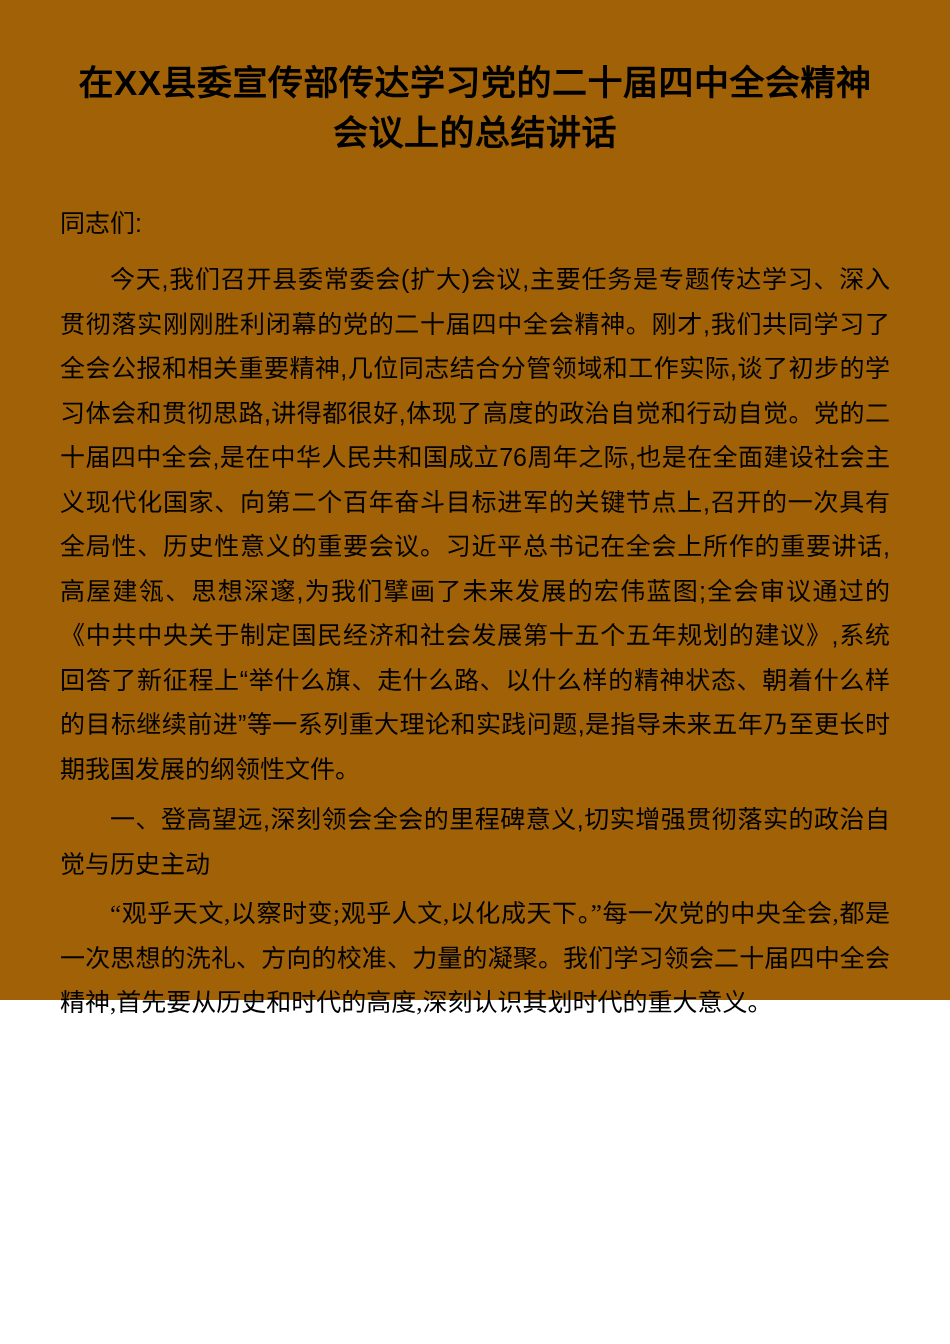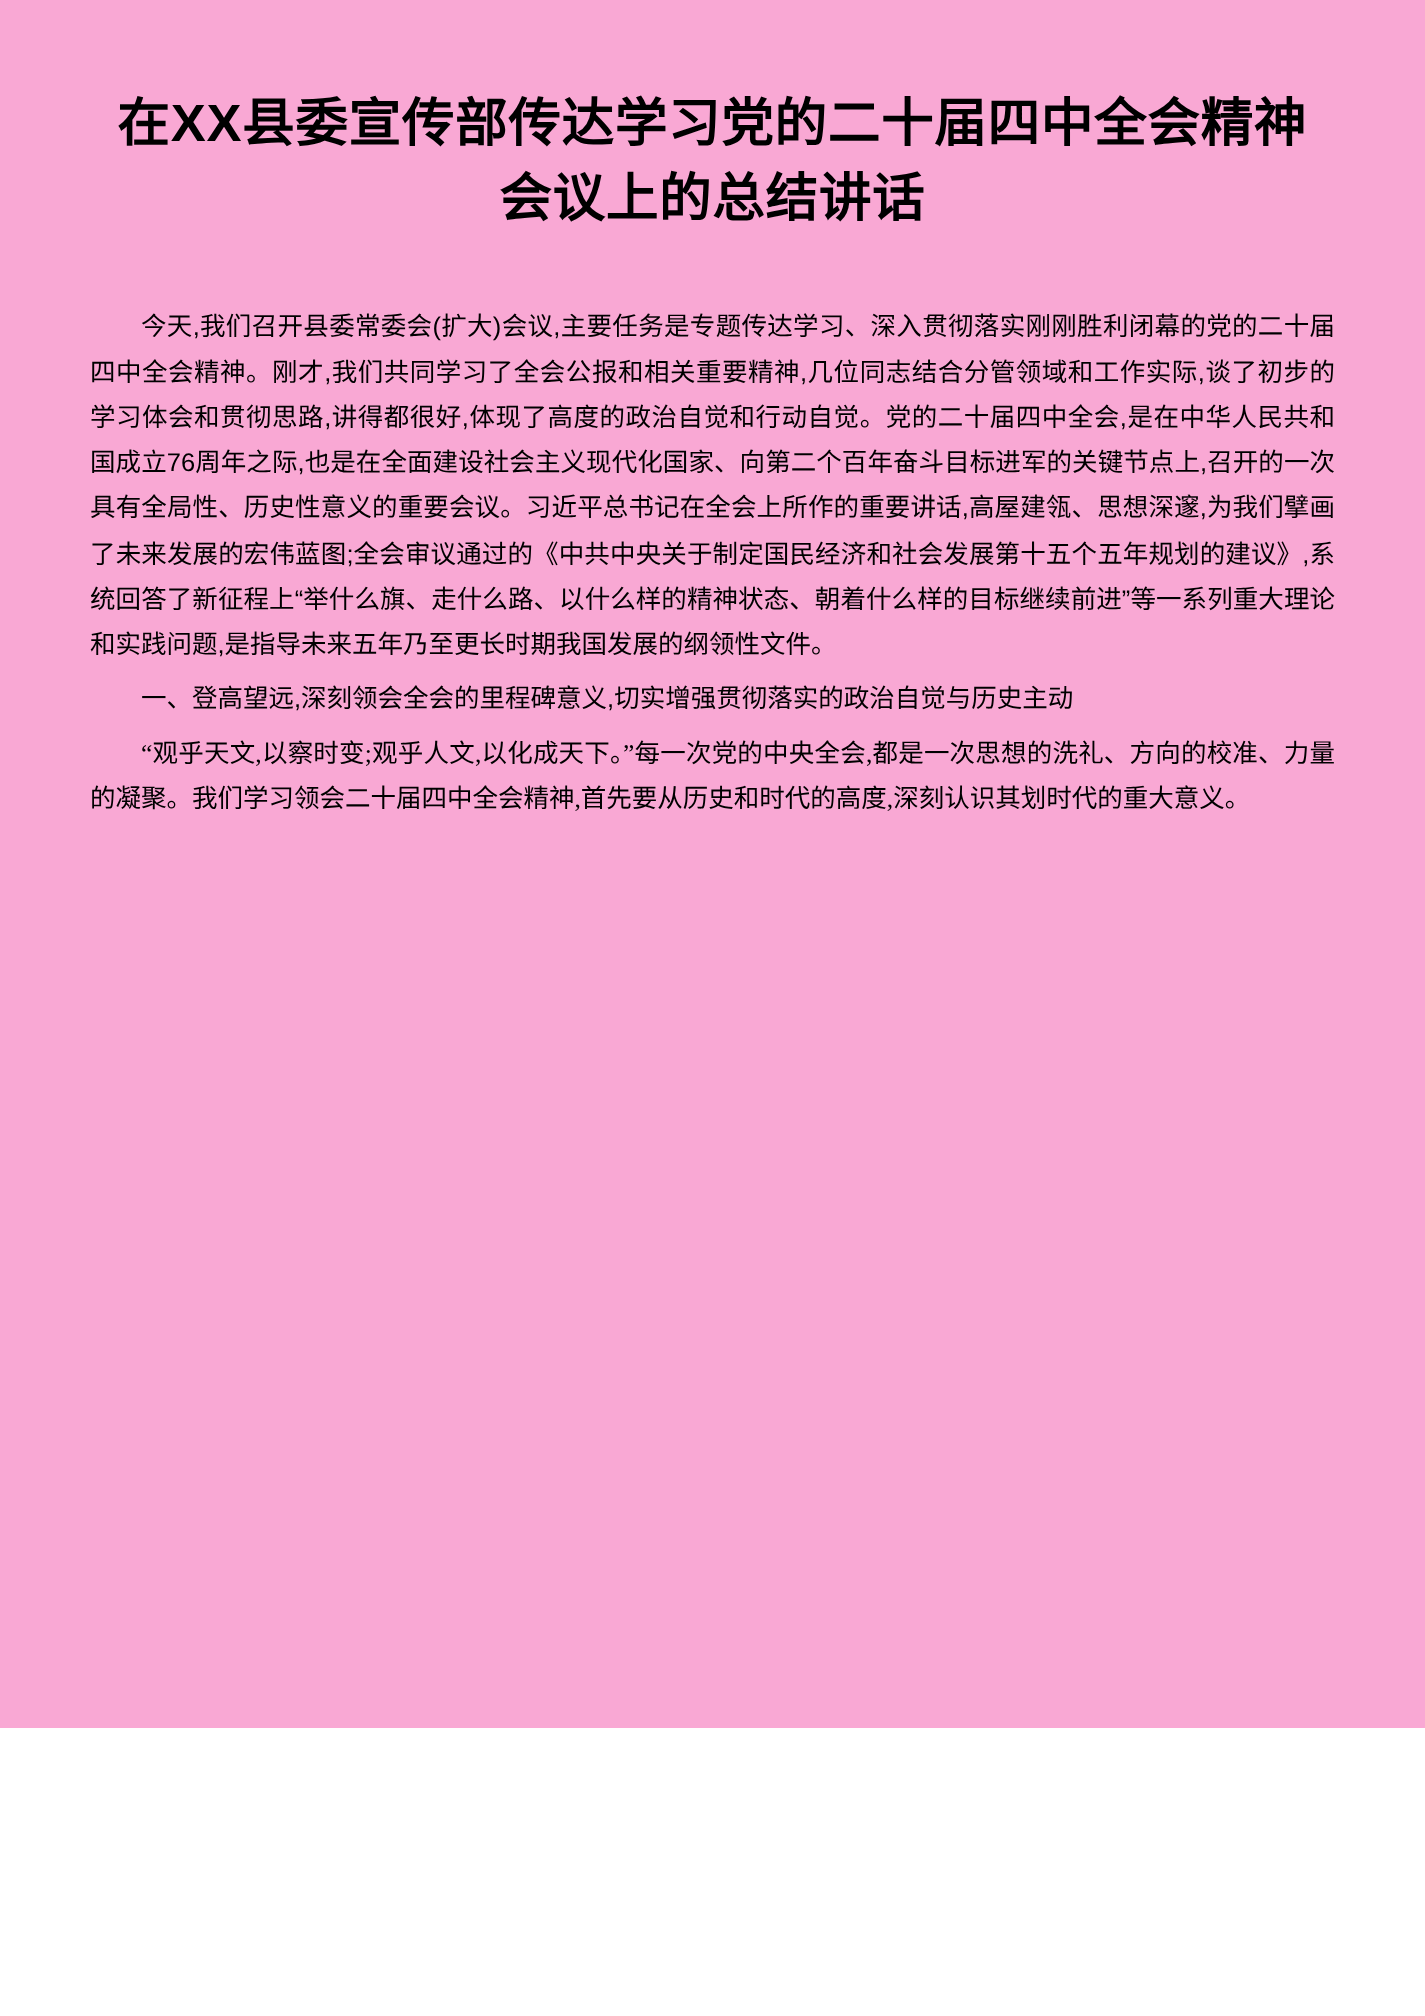--- a/index.html
+++ b/index.html
@@ -10,62 +10,63 @@
   body {
     width: 950px;
     height: 1344px;
     font-family: "Liberation Serif", "DejaVu Serif", serif;
     color: #000000;
     overflow: hidden;
   }
   .page {
     box-sizing: border-box;
     width: 950px;
-    height: 1152px;
+    height: 1000px;
     padding: 58px 60px 40px 60px;
-    background: #f9a8d4;
+    background: #a16207;
   }
   .doc-title {
     font-family: "Liberation Sans", "DejaVu Sans", sans-serif;
     font-weight: 700;
     font-size: 35px;
     line-height: 1.42;
     text-align: center;
     letter-spacing: 0.5px;
     margin: 0 0 46px 0;
     padding: 0 6px;
   }
   .salutation {
     font-family: "Liberation Sans", "DejaVu Sans", sans-serif;
     font-size: 25px;
     line-height: 1.6;
     margin: 0 0 14px 0;
   }
   p.body-para {
     font-family: "Liberation Sans", "DejaVu Sans", sans-serif;
-    font-size: 17px;
+    font-size: 25px;
     line-height: 1.78;
     text-align: justify;
     text-justify: inter-ideograph;
     margin: 0 0 6px 0;
     text-indent: 2em;
     letter-spacing: 0px;
   }
   p.body-para:last-child {
     margin-bottom: 0;
     font-family: Liberation Serif, serif;
   }
 </style>
 </head>
 <body>
 
 <div class="page">
 
   <h1 class="doc-title">在XX县委宣传部传达学习党的二十届四中全会精神会议上的总结讲话</h1>
 
+  <div class="salutation">同志们:</div>
 
   <p class="body-para">今天,我们召开县委常委会(扩大)会议,主要任务是专题传达学习、深入贯彻落实刚刚胜利闭幕的党的二十届四中全会精神。刚才,我们共同学习了全会公报和相关重要精神,几位同志结合分管领域和工作实际,谈了初步的学习体会和贯彻思路,讲得都很好,体现了高度的政治自觉和行动自觉。党的二十届四中全会,是在中华人民共和国成立76周年之际,也是在全面建设社会主义现代化国家、向第二个百年奋斗目标进军的关键节点上,召开的一次具有全局性、历史性意义的重要会议。习近平总书记在全会上所作的重要讲话,高屋建瓴、思想深邃,为我们擘画了未来发展的宏伟蓝图;全会审议通过的《中共中央关于制定国民经济和社会发展第十五个五年规划的建议》,系统回答了新征程上“举什么旗、走什么路、以什么样的精神状态、朝着什么样的目标继续前进”等一系列重大理论和实践问题,是指导未来五年乃至更长时期我国发展的纲领性文件。</p>
 
 
   <p class="body-para">一、登高望远,深刻领会全会的里程碑意义,切实增强贯彻落实的政治自觉与历史主动</p>
 
   <p class="body-para">“观乎天文,以察时变;观乎人文,以化成天下。”每一次党的中央全会,都是一次思想的洗礼、方向的校准、力量的凝聚。我们学习领会二十届四中全会精神,首先要从历史和时代的高度,深刻认识其划时代的重大意义。</p>
 
 </div>
 

